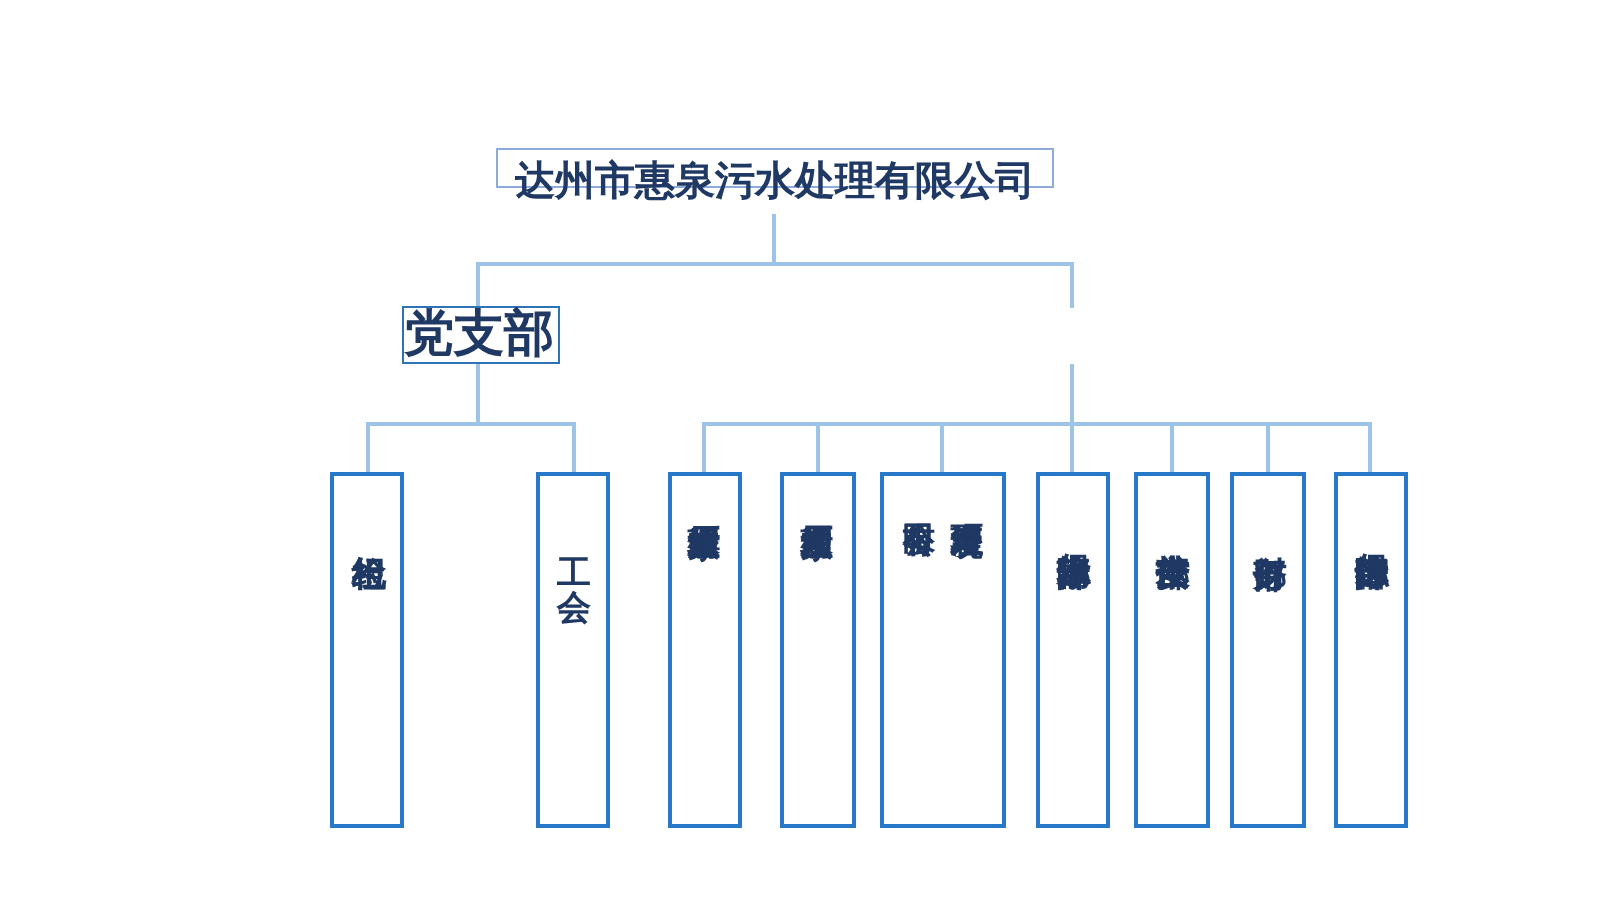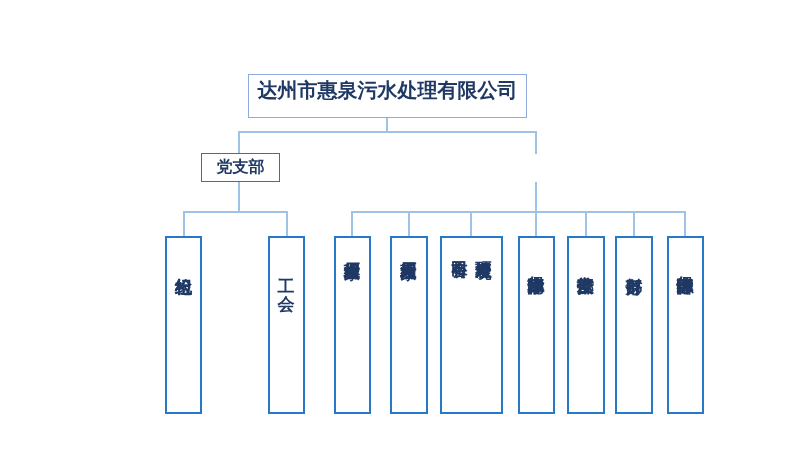--- a/index.html
+++ b/index.html
@@ -25,23 +25,22 @@
   }
   .node-root {
     border: 1.5px solid #8faadc;
     font-size: 20px;
     line-height: 31px;
     text-align: center;
     white-space: nowrap;
   }
   .node-branch {
     border: 1.5px solid #2e74b5;
-    font-size: 16px;
+    font-size: 25px;
     line-height: 25px;
-    text-align: center;
     white-space: nowrap;
   }
   .node-dept {
     border: 2px solid #2778c8;
     display: flex;
     flex-direction: row;
     justify-content: center;
     align-items: flex-start;
   }
   .vtext {
@@ -85,21 +84,21 @@
   <div class="line" style="left:535px; top:182px; width:2px; height:30px;"></div>
   <div class="line" style="left:351px; top:211px; width:335px; height:2px;"></div>
   <div class="line" style="left:351px; top:211px; width:2px; height:25px;"></div>
   <div class="line" style="left:408px; top:211px; width:2px; height:25px;"></div>
   <div class="line" style="left:470px; top:211px; width:2px; height:25px;"></div>
   <div class="line" style="left:535px; top:211px; width:2px; height:25px;"></div>
   <div class="line" style="left:585px; top:211px; width:2px; height:25px;"></div>
   <div class="line" style="left:633px; top:211px; width:2px; height:25px;"></div>
   <div class="line" style="left:684px; top:211px; width:2px; height:25px;"></div>
 
-  <div class="node node-root" style="left:248px; top:74px; width:279px; height:44px;">达州市惠泉污水处理有限公司</div>
+  <div class="node node-root" style="left:248px; top:74px; width:279px; height:20px;">达州市惠泉污水处理有限公司</div>
 
   <div class="node node-branch" style="left:201px; top:153px; width:79px; height:29px;">党支部</div>
 
 
   <div class="node node-dept v3" style="left:165px; top:236px; width:37px; height:178px;">
     <div class="vtext">纪检组</div>
   </div>
 
   <div class="node node-dept v2" style="left:268px; top:236px; width:37px; height:178px;">
     <div class="vtext">工会</div>

